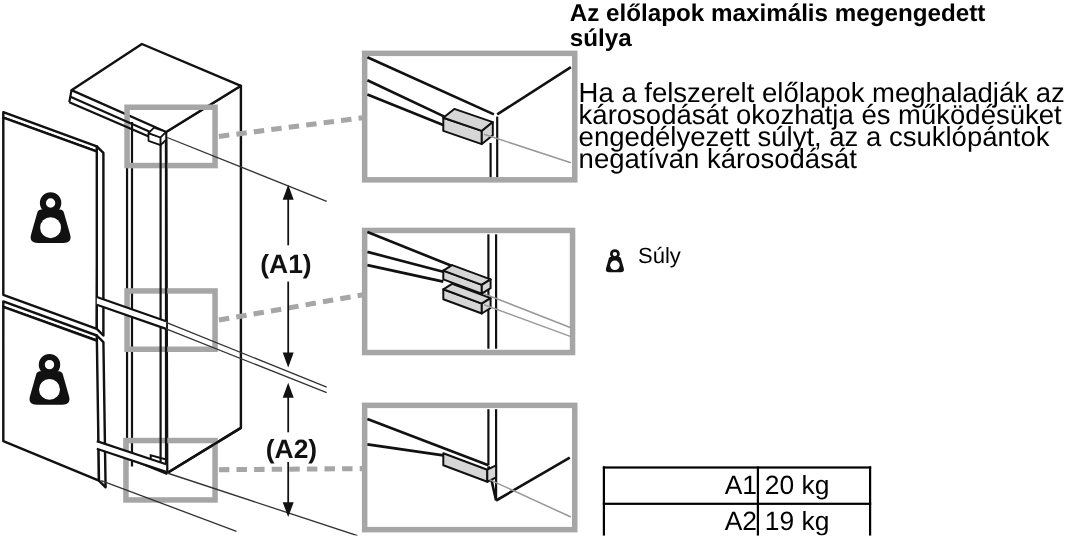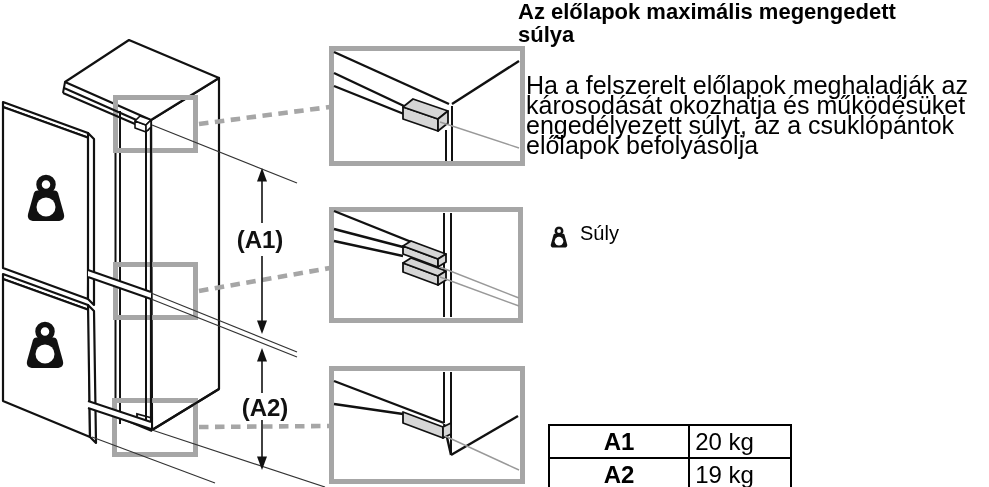--- a/index.html
+++ b/index.html
@@ -19,21 +19,21 @@
   .weight-legend{position:absolute;left:549px;top:222px;height:28px;}
   .weight-legend .wicon-small{position:absolute;left:0;top:4px;}
   .weight-legend .wlabel{position:absolute;left:31px;top:0;font-size:20px;}
   .max-weight-table{
     position:absolute;left:548px;top:424px;width:244px;height:62px;
     border-collapse:collapse;font-size:24px;
   }
   .max-weight-table td{
     border:2px solid #000;height:31px;padding:0;vertical-align:middle;
   }
-  .max-weight-table td.dim{width:145px;text-align:center;font-weight:bold;margin-top:39px;}
+  .max-weight-table td.dim{width:145px;text-align:right;font-weight:normal;margin-top:39px;}
   .max-weight-table td.val{width:99px;text-align:left;padding-left:5px;}
 </style>
 </head>
 <body>
 
 <div class="canvas">
 
   <svg class="diagram" width="540" height="487" viewBox="0 0 540 487">
 
     <defs>
@@ -197,21 +197,21 @@
 
   <div class="doc-title">
     <span>Az előlapok maximális megengedett</span><br>
     <span>súlya</span>
   </div>
 
   <div class="doc-paragraph">
     <div>Ha a felszerelt előlapok meghaladják az</div>
     <div>károsodását okozhatja és működésüket</div>
     <div>engedélyezett súlyt, az a csuklópántok</div>
-    <div>előlapok befolyásolja</div>
+    <div>negatívan károsodását</div>
   </div>
 
   <div class="weight-legend">
     <svg class="wicon-small" width="20" height="24" viewBox="0 0 44 52">
       <use href="#wicon"></use>
     </svg>
     <span class="wlabel">Súly</span>
   </div>
 
   <table class="max-weight-table">

